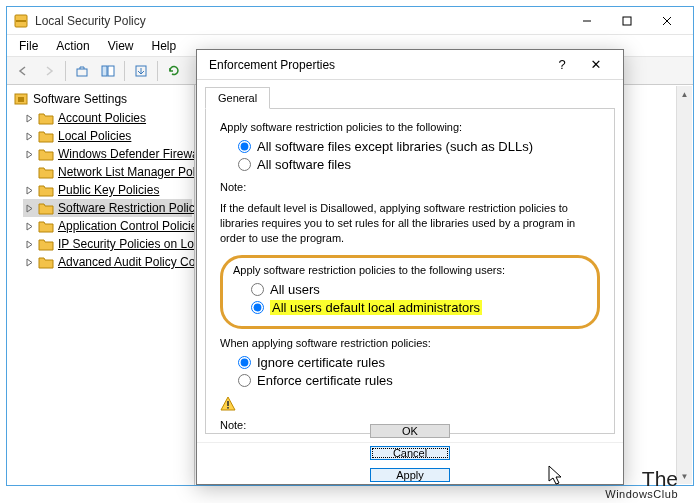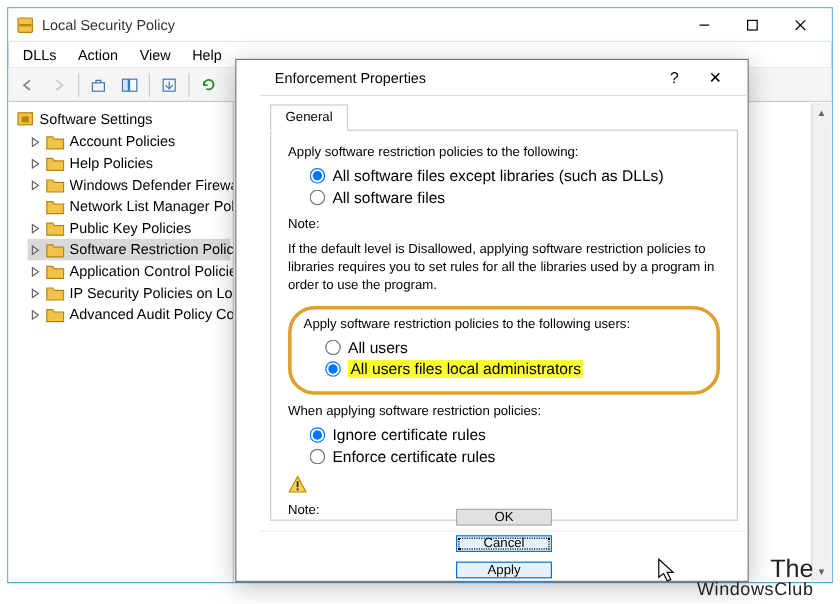--- a/index.html
+++ b/index.html
@@ -16,33 +16,33 @@
   .menu-bar { height: 22px; display: flex; align-items: center; padding: 0 4px; gap: 2px; border-bottom: 1px solid #e5e5e5; }
   .menu-bar .menu-item { font-size: 12px; padding: 2px 8px; color: #000; }
 
   .toolbar { height: 28px; display: flex; align-items: center; padding: 0 4px; gap: 2px; border-bottom: 1px solid #ccc; background: #f5f5f5; }
   .toolbar .tb-btn { width: 24px; height: 24px; display: flex; align-items: center; justify-content: center; border: 1px solid transparent; }
   .toolbar .tb-sep { width: 1px; height: 20px; background: #ccc; margin: 0 2px; }
 
   .main-body { display: flex; height: calc(100% - 78px); }
   .tree-pane { width: 188px; border-right: 1px solid #ccc; padding: 4px 2px; overflow: hidden; font-size: 12px; background: #fff; }
   .tree-root { display: flex; align-items: center; gap: 4px; padding: 2px 4px; }
-  .tree-children { margin-left: 14px; }
+  .tree-children { margin-left: 14px; text-decoration: underline; }
   .tree-node { display: flex; align-items: center; gap: 4px; padding: 1px 2px; white-space: nowrap; }
   .tree-node .caret { width: 9px; height: 9px; flex-shrink: 0; }
   .tree-node.selected { background: #d9d9d9; }
   .folder-icon, .sec-icon { width: 16px; height: 16px; flex-shrink: 0; }
   .content-pane { flex: 1; background: #fff; }
 
   .scrollbar-v { position: absolute; right: 1px; top: 79px; bottom: 1px; width: 16px; background: #f0f0f0; border-left: 1px solid #ddd; display:flex; flex-direction:column; align-items:center; justify-content:flex-start;}
   .scrollbar-v .sb-btn { width:14px; height:16px; display:flex; align-items:center; justify-content:center; color:#666; font-size:8px; background:#f0f0f0;}
   .scrollbar-v .sb-btn.bottom { position:absolute; bottom:0; }
 
   
-  .dialog { position: absolute; left: 196px; top: 49px; width: 428px; height: 436px; background: #fff; border: 1px solid #777; box-shadow: 0 4px 20px rgba(0,0,0,.25); padding-left: 20px; }
+  .dialog { position: absolute; left: 196px; top: 49px; width: 428px; height: 436px; background: #fff; border: 1px solid #777; box-shadow: 0 4px 20px rgba(0,0,0,.25); }
   .dlg-titlebar { height: 30px; display: flex; align-items: center; padding: 0 10px 0 12px; border-bottom: 1px solid #ddd; }
   .dlg-titlebar .title { font-size: 12px; color: #000; }
   .dlg-titlebar .spacer { flex: 1; }
   .dlg-titlebar .dlg-btn { width: 34px; height: 28px; display: flex; align-items: center; justify-content: center; font-size: 13px; }
 
   .tab-strip { height: 24px; display: flex; align-items: flex-end; padding: 0 8px; margin-top: 4px; }
   .tab { font-size: 11px; padding: 4px 12px; border: 1px solid #ccc; border-bottom: 1px solid #fff; background: #fff; position: relative; top: 1px; }
   .tab-content { border: 1px solid #ccc; margin: 0 8px 8px 8px; padding: 12px 14px 8px 14px; height: 326px; font-size: 11px; color: #000; }
   .section-label { margin-bottom: 6px; }
   .radio-row { display: flex; align-items: center; gap: 6px; margin: 3px 0 3px 18px; }
@@ -54,21 +54,21 @@
   .hl-yellow { background: #fbff2e; display: inline-block; padding: 0 2px; }
   .warn-icon { width: 16px; height: 16px; flex-shrink: 0; }
   .dlg-buttons { height: 40px; display: flex; align-items: center; justify-content: flex-end; padding: 0 14px; gap: 8px; border-top: 1px solid #eee; flex-direction: column; }
   .dlg-buttons button { width: 80px; height: 22px; font-size: 11px; background: #e1e1e1; border: 1px solid #adadad; }
   .dlg-buttons button.focus { background: #e5f1fb; border: 1px solid #0078d7; outline: 1px dotted #000; outline-offset: -3px; }
   .dlg-buttons button.hover { background: #e5f1fb; border: 1px solid #0078d7; }
 
   
   .watermark { position: absolute; right: 22px; bottom: 4px; font-size: 18px; color: #222; font-family: Georgia, 'Times New Roman', serif; line-height: 0.95; text-align: right; }
   .watermark .line1 { font-size: 21px; font-weight: 400; }
-  .watermark .line2 { font-size: 15px; letter-spacing: 0.5px; }
+  .watermark .line2 { font-size: 11px; letter-spacing: 0.5px; }
 
   
   .cursor { position: absolute; left: 548px; top: 465px; pointer-events: none; }
 </style>
 </head>
 <body>
 
 <div class="main-window">
   <div class="main-titlebar">
     <svg class="app-icon" viewBox="0 0 16 16">
@@ -89,21 +89,21 @@
       </div>
     <div class="win-btn close">
         <svg width="10" height="10">
           <line x1="1" y1="1" x2="9" y2="9" stroke="#000" stroke-width="1"></line>
           <line x1="9" y1="1" x2="1" y2="9" stroke="#000" stroke-width="1"></line>
         </svg>
       </div>
   </div>
 
   <div class="menu-bar">
-    <span class="menu-item">DLLs</span>
+    <span class="menu-item">File</span>
     <span class="menu-item">Action</span>
     <span class="menu-item">View</span>
     <span class="menu-item">Help</span>
   </div>
 
   <div class="toolbar">
     <div class="tb-btn">
         <svg width="14" height="14">
           <path d="M9 3 L4 7 L9 11" fill="none" stroke="#888" stroke-width="1.5"></path>
         </svg>
@@ -161,21 +161,21 @@
             </svg>
             <span>Account Policies</span>
           </div>
           <div class="tree-node">
             <svg class="caret" viewBox="0 0 9 9">
               <path d="M2 1 L7 4.5 L2 8 Z" fill="none" stroke="#666"></path>
             </svg>
             <svg class="folder-icon" viewBox="0 0 16 16">
               <path d="M1 4 h5 l1 2 h8 v8 h-14 z" fill="#f3c249" stroke="#b8860b"></path>
             </svg>
-            <span>Help Policies</span>
+            <span>Local Policies</span>
           </div>
           <div class="tree-node">
             <svg class="caret" viewBox="0 0 9 9">
               <path d="M2 1 L7 4.5 L2 8 Z" fill="none" stroke="#666"></path>
             </svg>
             <svg class="folder-icon" viewBox="0 0 16 16">
               <path d="M1 4 h5 l1 2 h8 v8 h-14 z" fill="#f3c249" stroke="#b8860b"></path>
             </svg>
             <span>Windows Defender Firewall</span>
           </div>
@@ -271,21 +271,21 @@
     </div>
 
     <div class="highlight-group">
       <div class="section-label">Apply software restriction policies to the following users:</div>
       <div class="radio-row">
         <input type="radio" name="s2" style="">
         <label>All users</label>
       </div>
       <div class="radio-row">
         <input type="radio" name="s2" checked="" style="">
-        <label class="hl-yellow">All users files local administrators</label>
+        <label class="hl-yellow">All users default local administrators</label>
       </div>
     </div>
 
     <div class="section-label">When applying software restriction policies:</div>
     <div class="radio-row">
       <input type="radio" name="s3" checked="" style="">
       <label>Ignore certificate rules</label>
     </div>
     <div class="radio-row">
       <input type="radio" name="s3" style="">

